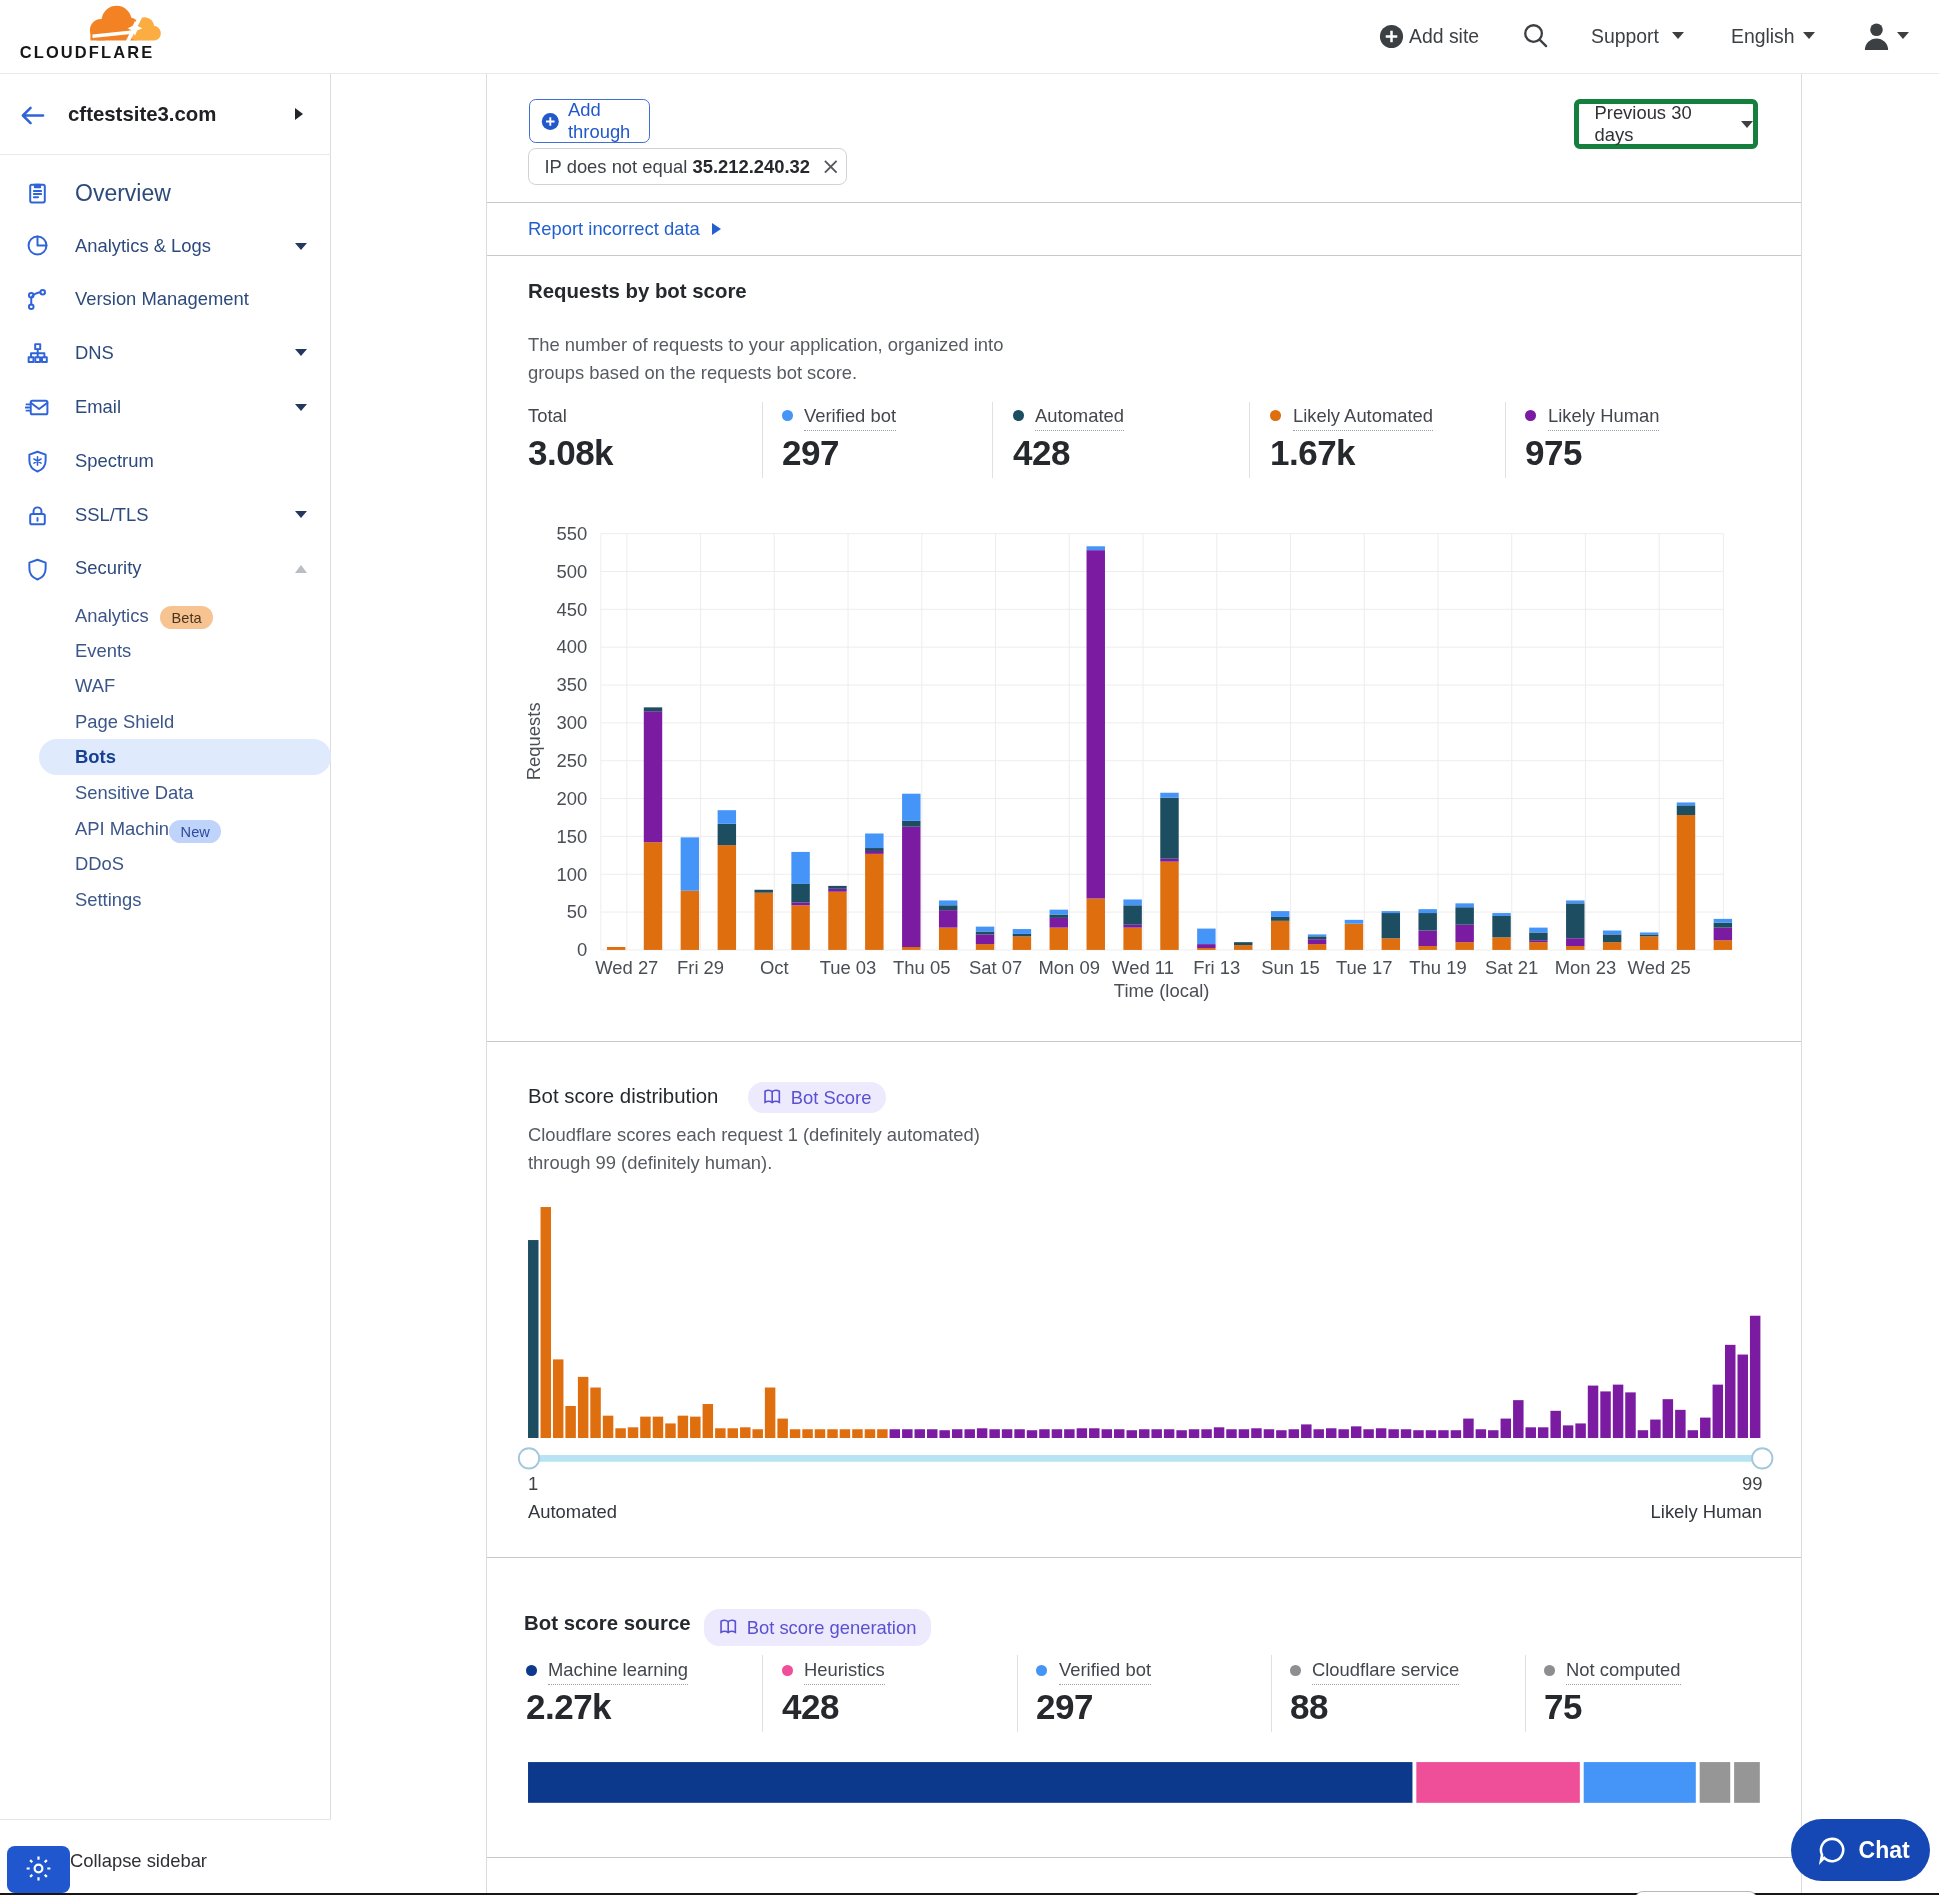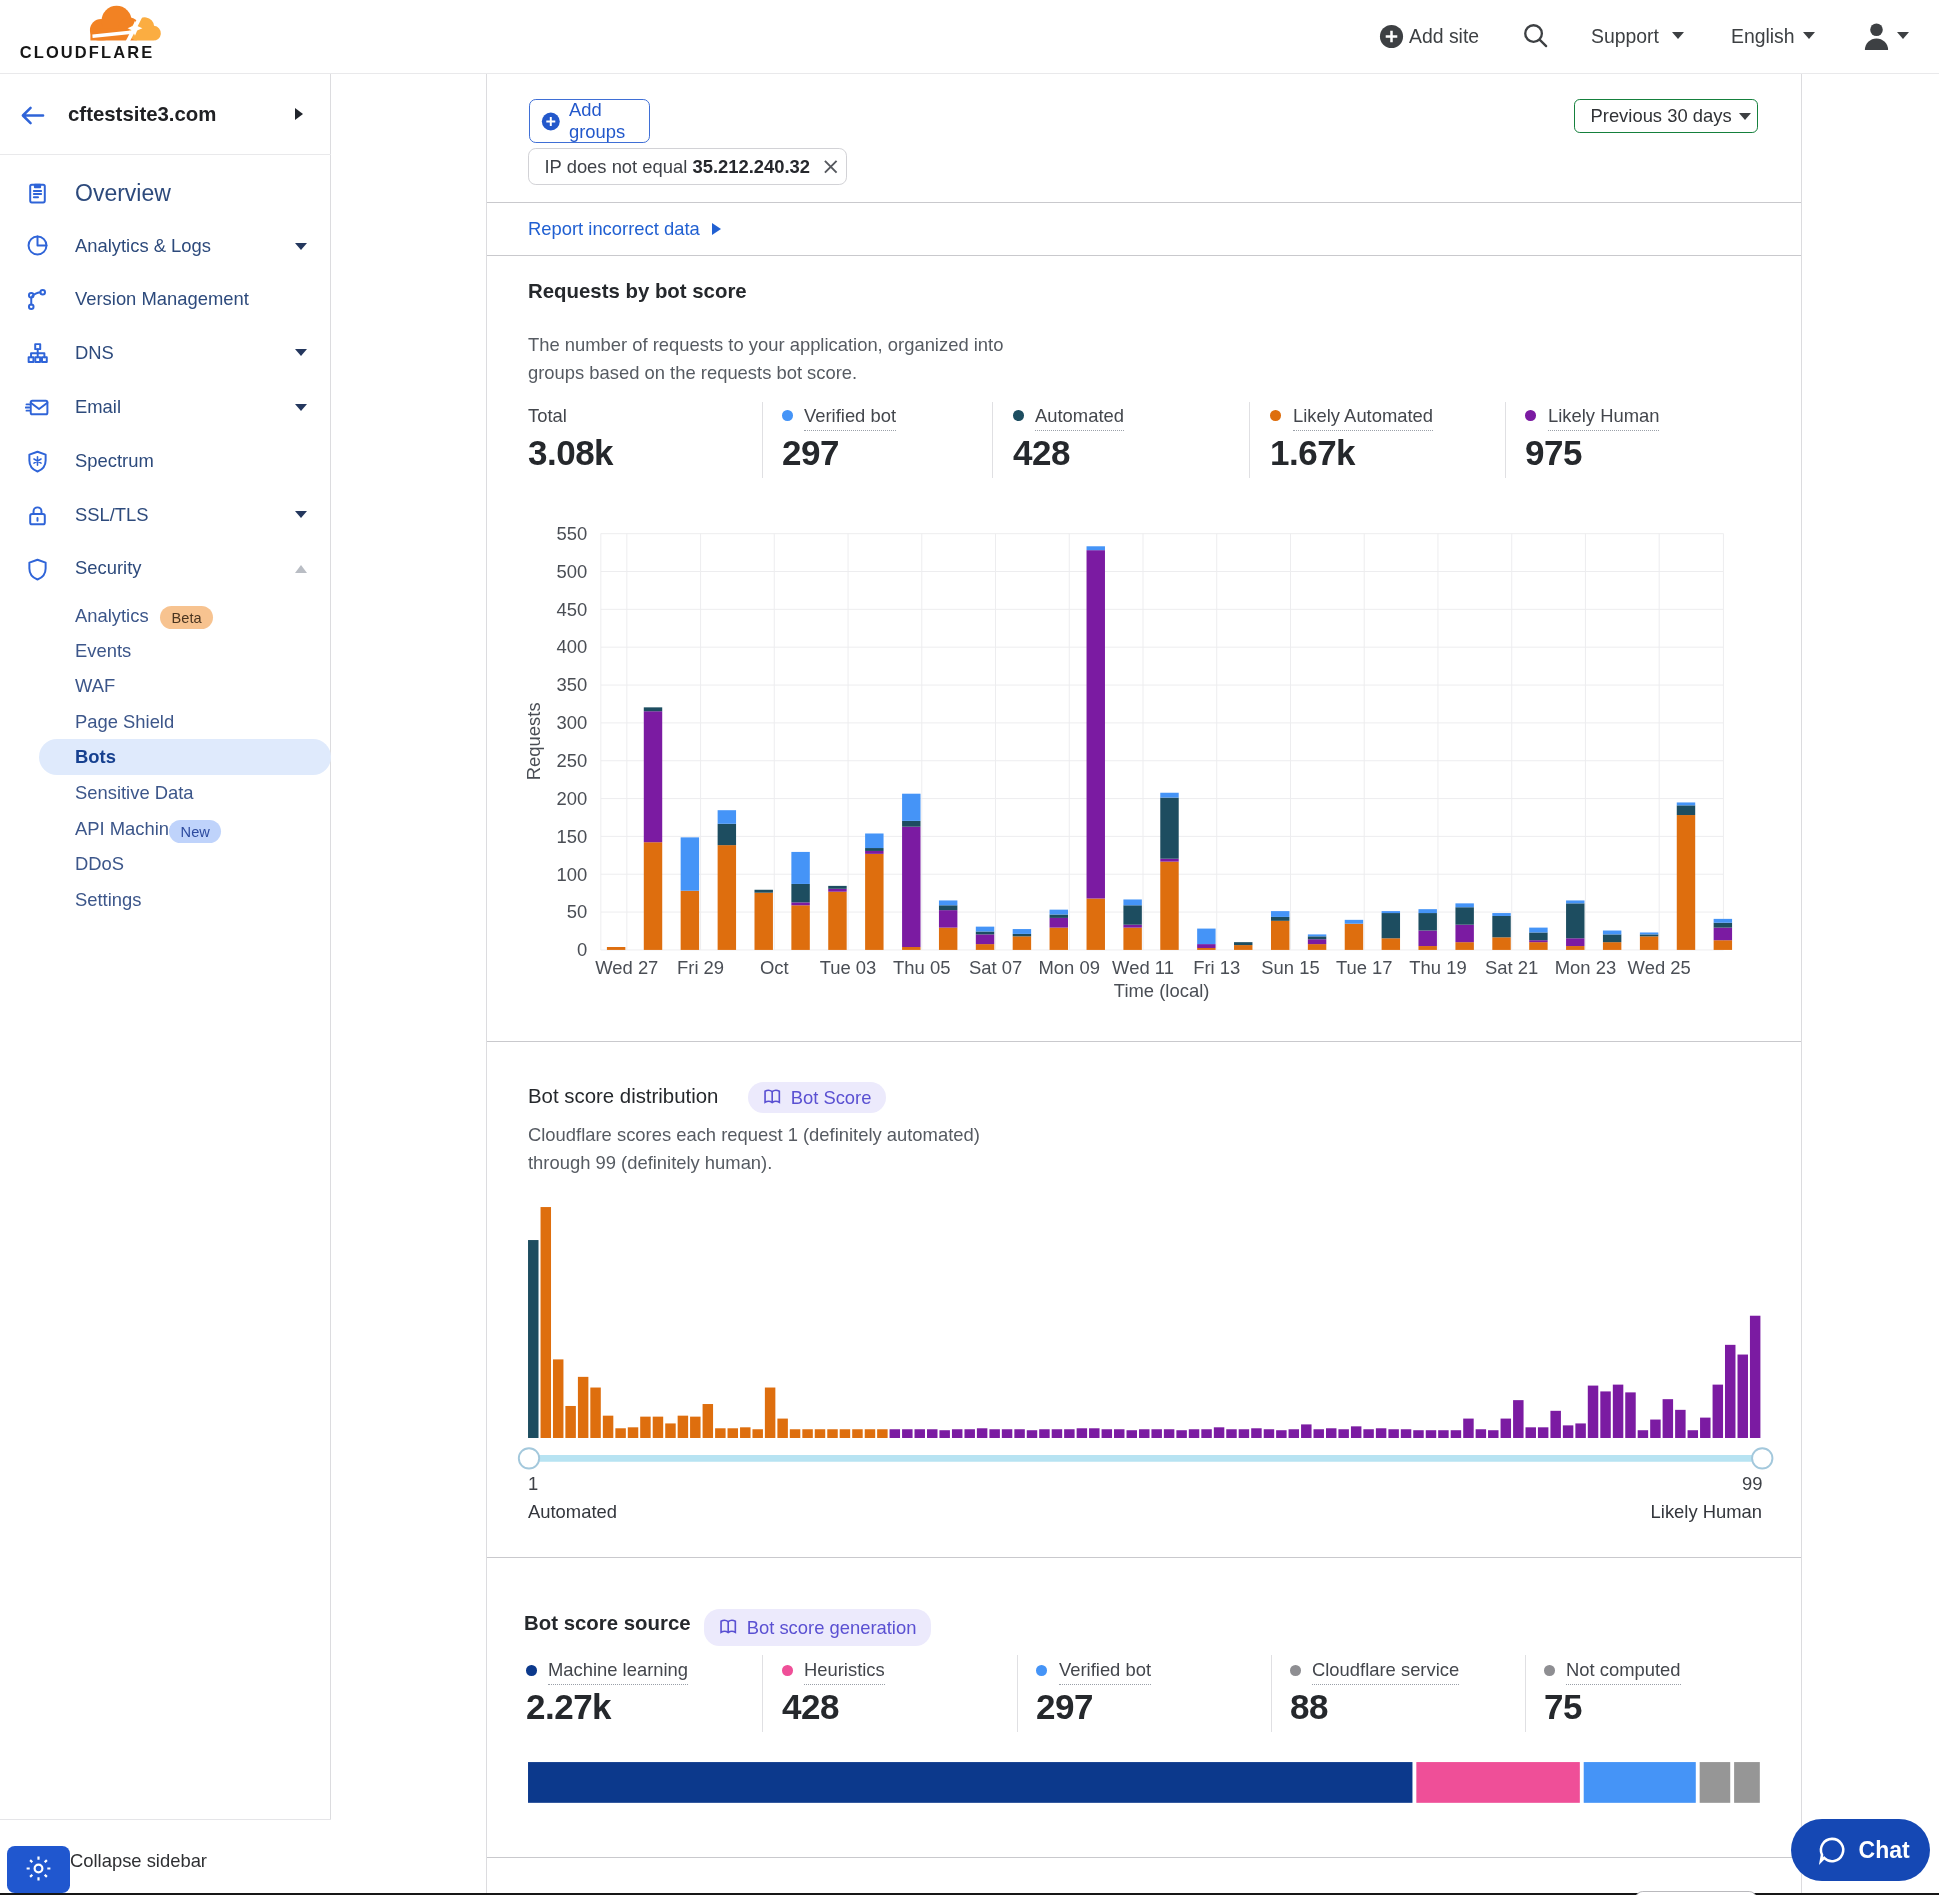--- a/index.html
+++ b/index.html
@@ -129,30 +129,30 @@
 <div class="abs" style="left:487px;top:202px;width:1314px;height:1px;background:#c9c9cd"></div>
 <div class="abs" style="left:487px;top:255px;width:1314px;height:1px;background:#c9c9cd"></div>
 <div class="abs" style="left:487px;top:1041px;width:1314px;height:1px;background:#c9c9cd"></div>
 <div class="abs" style="left:487px;top:1557px;width:1314px;height:1px;background:#c9c9cd"></div>
 <div class="abs" style="left:487px;top:1857px;width:1314px;height:1px;background:#c9c9cd"></div>
 <div class="abs ctr" style="left:529px;top:99px;width:121px;height:44px;border:1.5px solid #3f6fd6;border-radius:6.8px">
     <svg style="margin-left:10.7px" width="23" height="23" viewBox="0 0 24 24">
       <circle cx="12" cy="12" r="11" fill="#2358cb"></circle>
       <path d="M12 6.5v11M6.5 12h11" stroke="#fff" stroke-width="2.4"></path>
     </svg>
-    <span style="font-size:18.4px;color:#2358cb;margin-left:8.7px">Add groups</span>
+    <span style="font-size:18.4px;color:#2358cb;margin-left:8.7px">Add through</span>
   </div>
 <div class="abs ctr" style="left:528px;top:148px;width:319px;height:37px;border:1px solid #d2d2d6;border-radius:7.8px">
     <span style="font-size:18.4px;color:#3f4248;margin-left:15.5px">IP does not equal&nbsp;</span>
     <span style="font-size:18.4px;font-weight:bold;color:#26282d">35.212.240.32</span>
     <svg style="margin-left:11.6px" width="17.5" height="17.5" viewBox="0 0 18 18">
       <path d="M3 3 L15 15 M15 3 L3 15" stroke="#55585e" stroke-width="2"></path>
     </svg>
   </div>
-<div class="abs ctr" style="left:1574px;top:99px;width:184px;height:34px;border:1px solid #15803d;border-radius:5.8px">
+<div class="abs ctr" style="left:1574px;top:99px;width:184px;height:50px;border:5px solid #15803d;border-radius:5.8px">
     <span style="font-size:18.4px;color:#303236;margin-left:15.5px">Previous 30 days</span>
     <div style="width:0;height:0;border-left:6.3px solid transparent;border-right:6.3px solid transparent;border-top:7.8px solid #3d4043;margin-left:7.8px"></div>
   </div>
 <div class="abs ctr" style="left:528px;top:215px;height:27px">
     <span style="font-size:18.4px;color:#2160d2">Report incorrect data</span>
     <div style="width:0;height:0;border-top:6.8px solid transparent;border-bottom:6.8px solid transparent;border-left:9.7px solid #2160d2;margin-left:12.6px;margin-top:1.9px"></div>
   </div>
 <div class="abs" style="left:528px;top:280px;font-size:20.4px;font-weight:bold;color:#25282c">Requests by bot score</div>
 <div class="abs" style="left:528px;top:331px;font-size:18.4px;color:#565b62;line-height:28px">The number of requests to your application, organized into<br>groups based on the requests bot score.</div>
 <div class="abs statlbl" style="left:528px;top:405px">Total</div>

